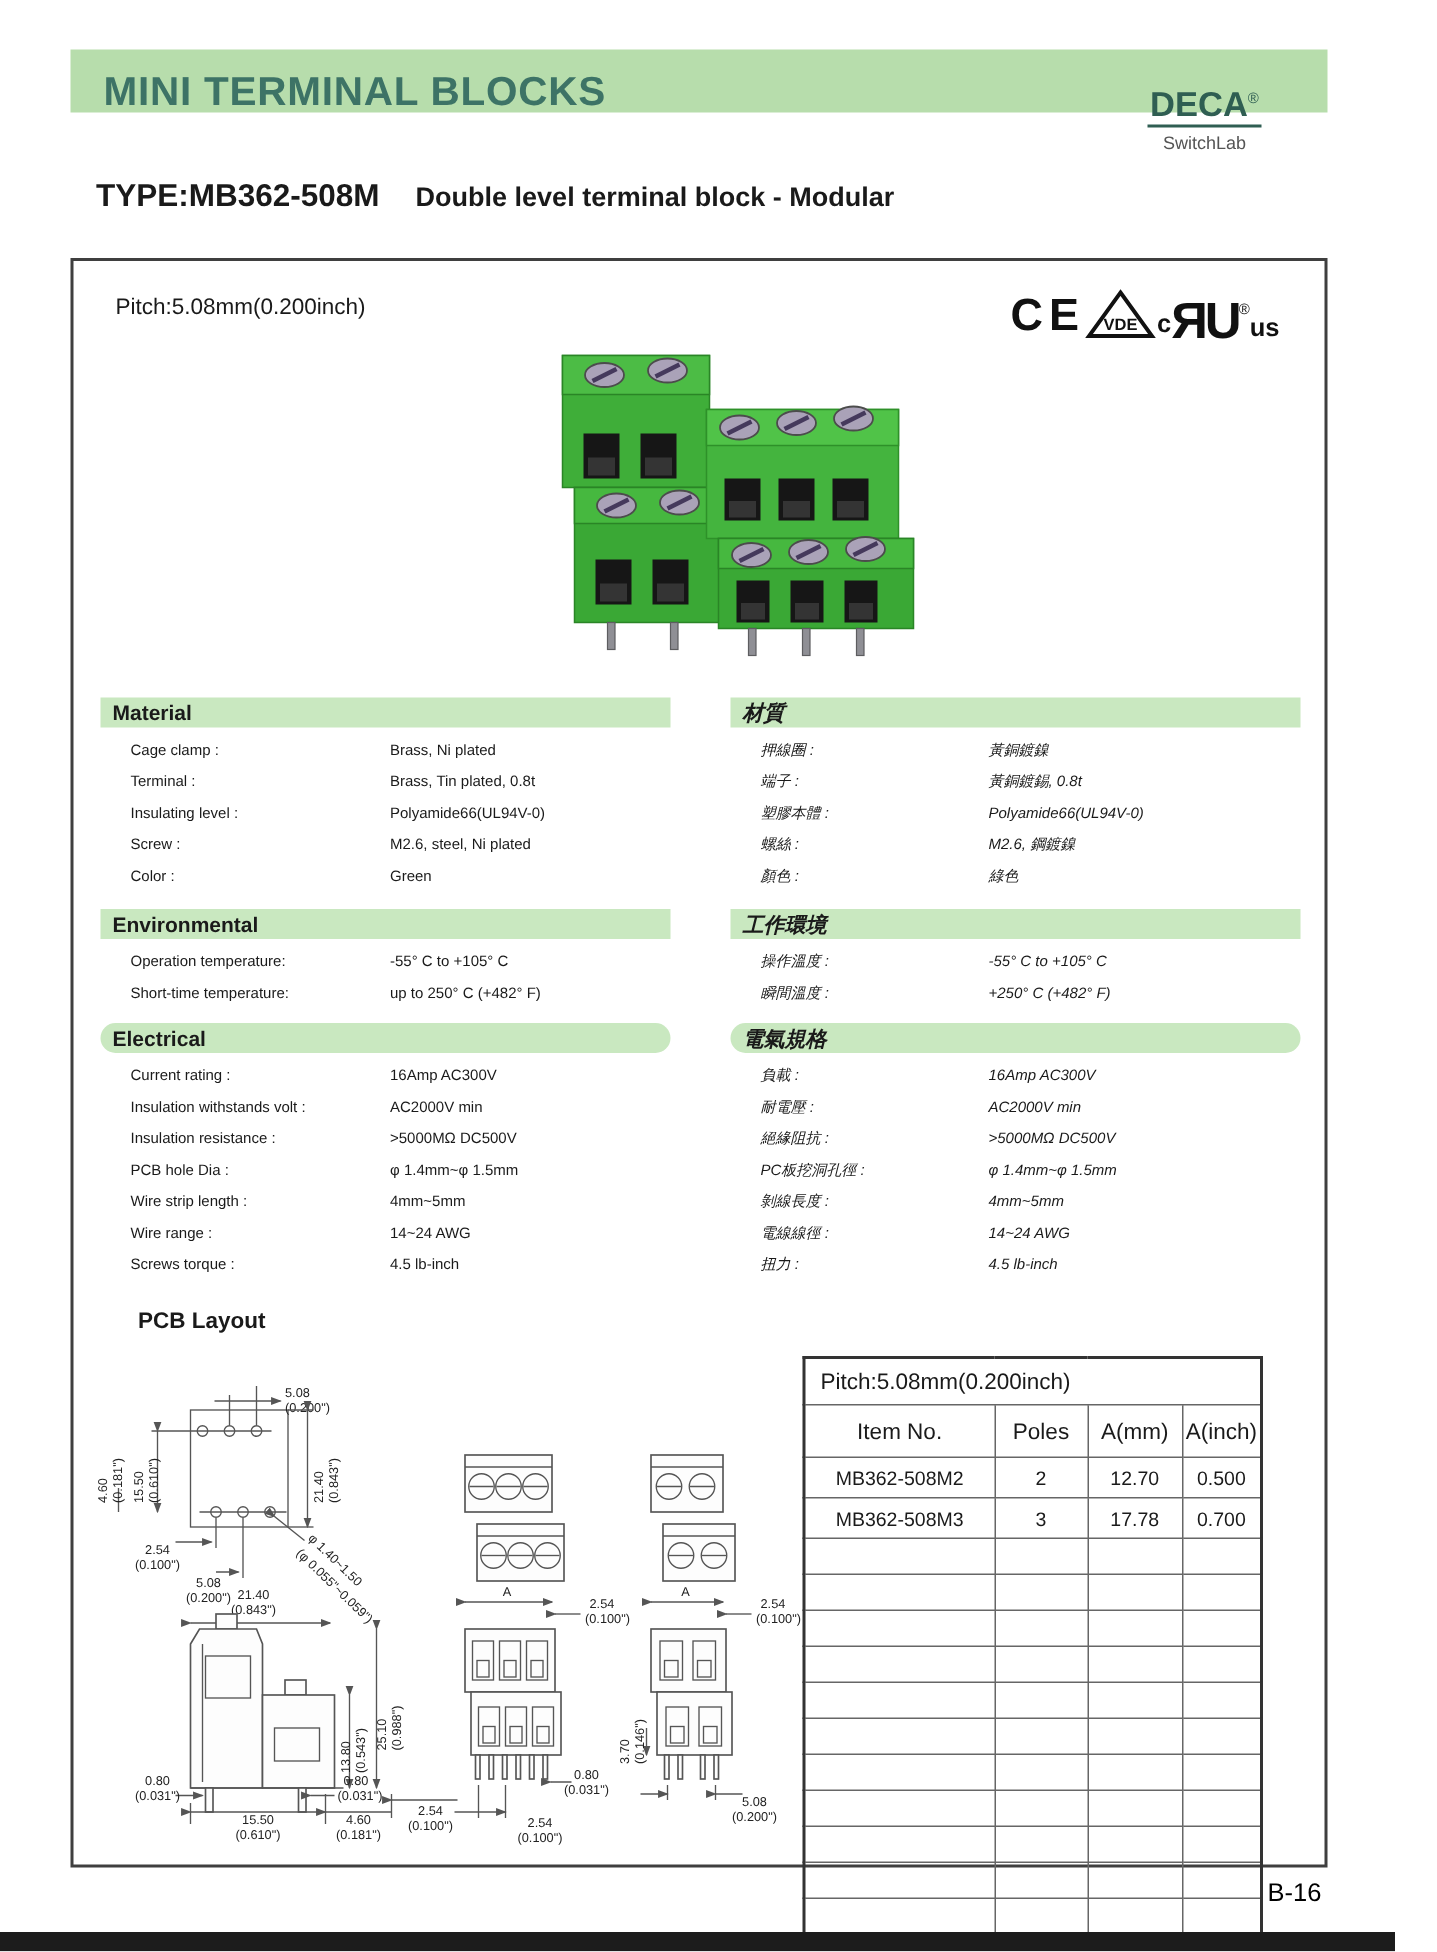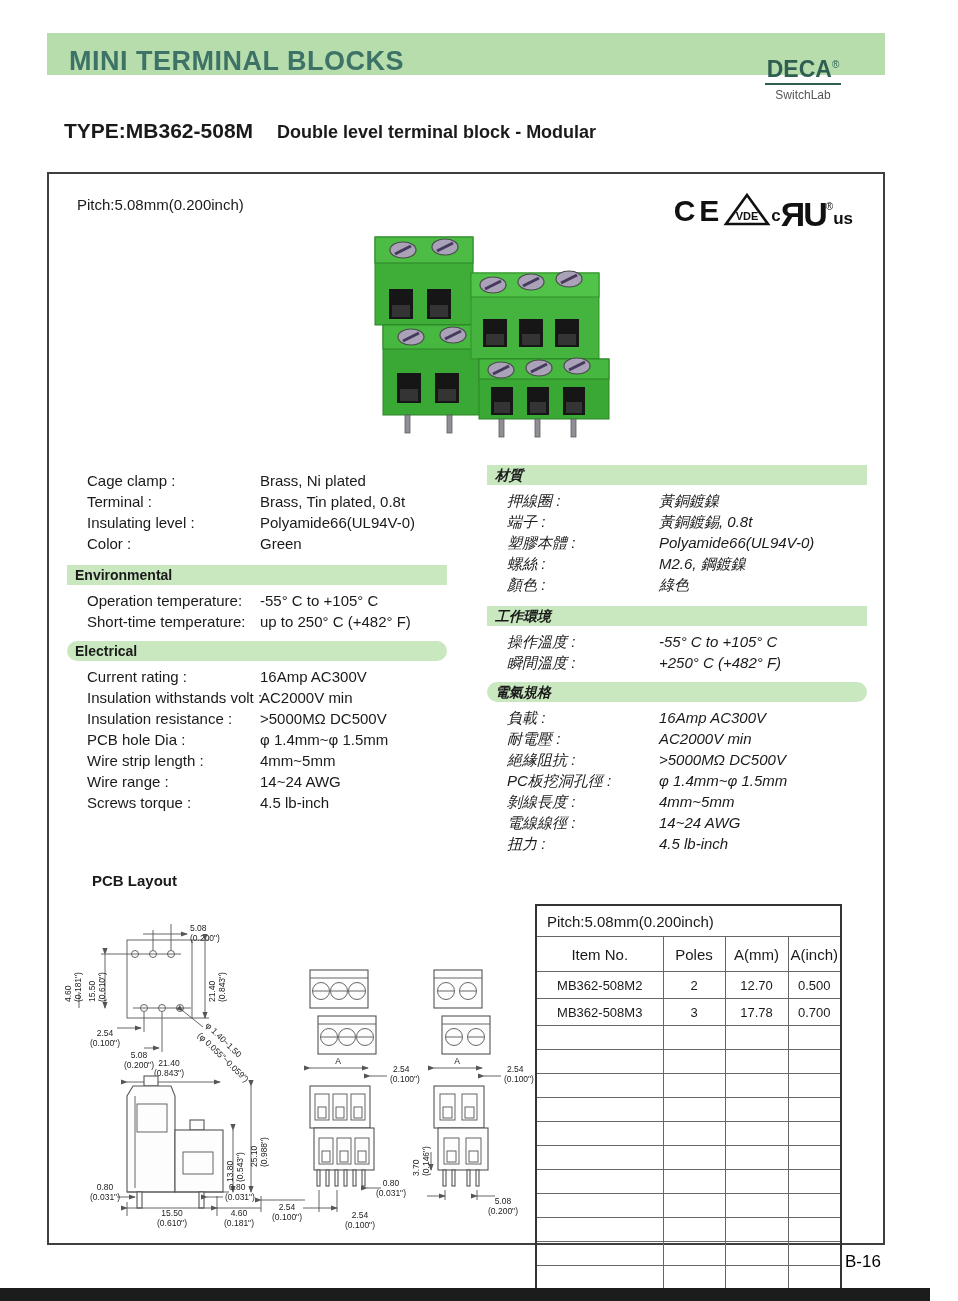--- a/index.html
+++ b/index.html
@@ -34,21 +34,21 @@
   .product{position:absolute;left:310px;top:53px;}
   
   .spec-area{position:absolute;left:18px;top:291px;width:800px;}
   .spec-col{position:absolute;top:0;width:380px;}
   .spec-col.zh{left:420px;font-style:italic;}
   .band{height:20px;line-height:20px;background:#c9e8c0;font-size:14px;font-weight:bold;
         padding-left:8px;}
   .band.m2{margin-top:8px;}
   .band.m3{margin-top:6px;border-radius:10px;}
   .rows{padding-top:5px;padding-bottom:3px;}
-  .spec-row{display:flex;font-size:15px;line-height:21px;padding-left:20px;white-space:nowrap;}
+  .spec-row{display:flex;font-size:10px;line-height:21px;padding-left:20px;white-space:nowrap;}
   .spec-label{width:173px;flex:none;}
   .spec-col.zh .spec-label{width:152px;}
   
   .pcb-heading{position:absolute;left:43px;top:698px;font-size:15px;font-weight:bold;}
   .drawings{position:absolute;left:8px;top:716px;}
   .drawings text{font-size:8.5px;fill:#222;font-family:"Liberation Sans",sans-serif;}
   .drawings .ln{stroke:#555;stroke-width:.9;fill:none;}
   .drawings .shape{stroke:#555;stroke-width:1.1;fill:#fdfdfd;}
   
   .sel-table{position:absolute;left:486px;top:730px;width:305px;border-collapse:collapse;
@@ -151,32 +151,37 @@
           <rect x="207" y="175" width="16" height="11" fill="#343434"></rect>
         <rect x="140" y="192" width="5" height="18" fill="#8f8f95" stroke="#5d5d60" stroke-width=".8"></rect>
         <rect x="176" y="192" width="5" height="18" fill="#8f8f95" stroke="#5d5d60" stroke-width=".8"></rect>
         <rect x="212" y="192" width="5" height="18" fill="#8f8f95" stroke="#5d5d60" stroke-width=".8"></rect>
       </g>
     </svg>
 
     <div class="spec-area">
 
       <div class="spec-col">
+        <div class="band">Material</div>
         <div class="rows">
           <div class="spec-row">
               <span class="spec-label">Cage clamp :</span>
               <span class="spec-value">Brass, Ni plated</span>
             </div>
           <div class="spec-row">
               <span class="spec-label">Terminal :</span>
               <span class="spec-value">Brass, Tin plated, 0.8t</span>
             </div>
           <div class="spec-row">
               <span class="spec-label">Insulating level :</span>
               <span class="spec-value">Polyamide66(UL94V-0)</span>
+            </div>
+          <div class="spec-row">
+              <span class="spec-label">Screw :</span>
+              <span class="spec-value">M2.6, steel, Ni plated</span>
             </div>
           <div class="spec-row">
               <span class="spec-label">Color :</span>
               <span class="spec-value">Green</span>
             </div>
         </div>
         <div class="band m2">Environmental</div>
         <div class="rows">
           <div class="spec-row">
               <span class="spec-label">Operation temperature:</span>

